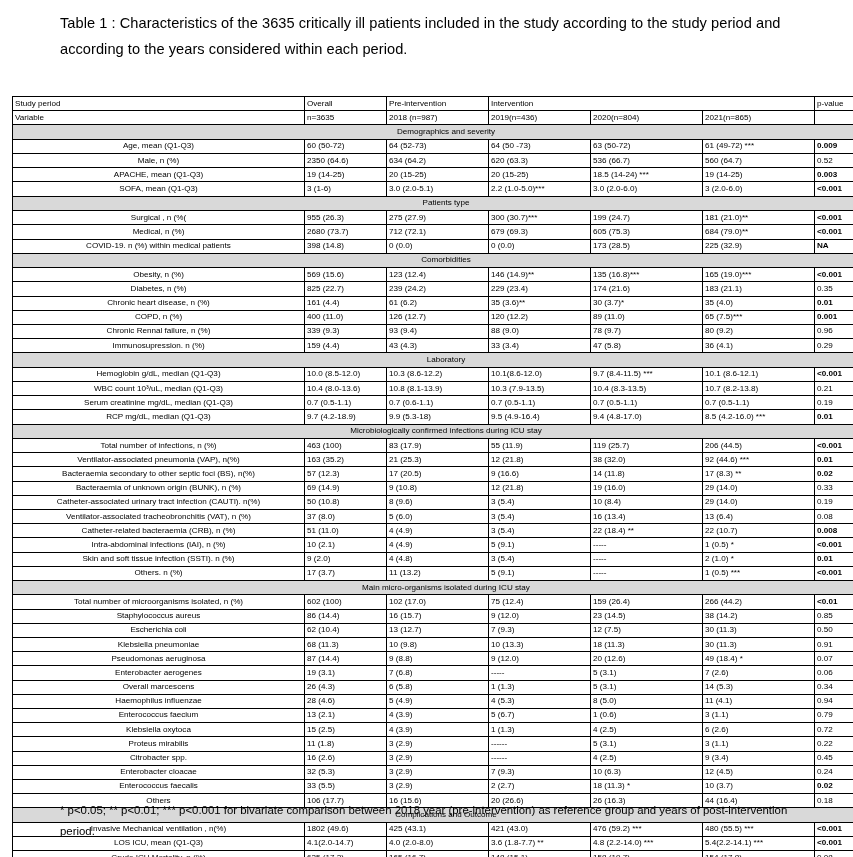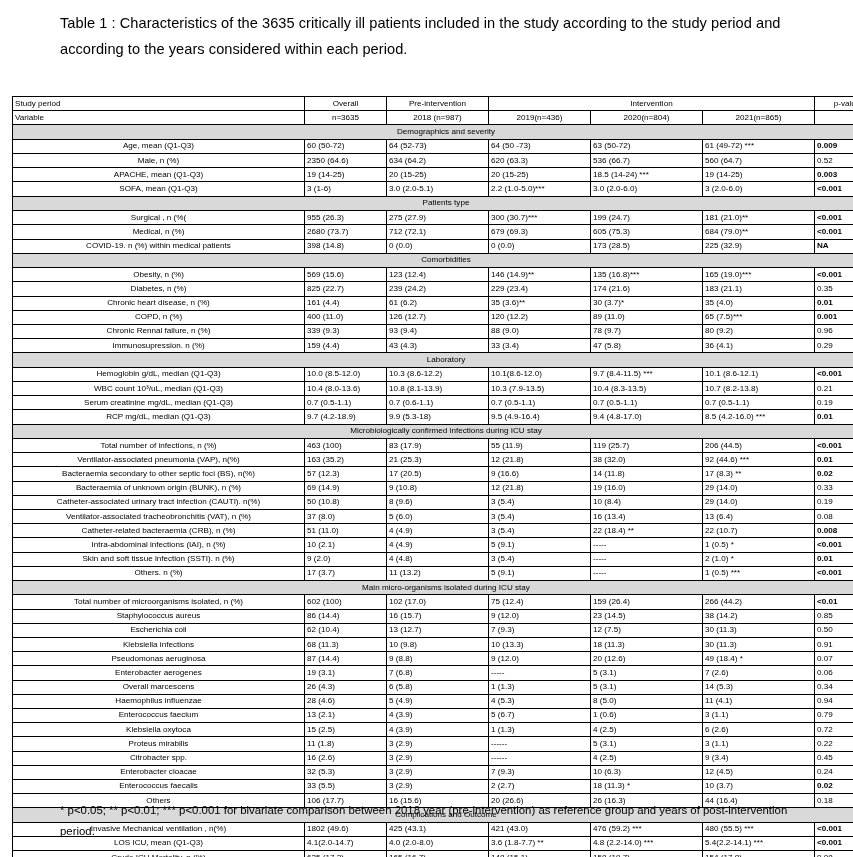--- a/index.html
+++ b/index.html
@@ -52,21 +52,21 @@
     overflow: hidden;
   }
   .c-label { width: 292px; text-align: center; padding-left: 4px; }
   .c-overall { width: 82px; text-align: center; }
   .c-pre { width: 102px; text-align: center; }
   .c-y2019 { width: 102px; text-align: center; }
   .c-y2020 { width: 112px; text-align: center; }
   .c-y2021 { width: 112px; text-align: center; }
   .c-p { width: 65px; text-align: center; }
 
-  tr.hdr td { font-weight: normal; text-align: center; }
+  tr.hdr td { font-weight: normal; text-align: left; }
   tr.hdr td.c-label { text-align: left; margin-top: 12px; }
   tr.section td {
     background: #d9d9d9;
     text-align: center;
     font-weight: normal;
     height: 13.5px;
   }
   td.pval { font-weight: bold; }
   td.pval.plain { font-weight: normal; }
   .ital { }
@@ -397,21 +397,21 @@
           <tr>
             <td class="c-label"><span class="ital">Escherichia coli</span></td>
             <td>62 (10.4)</td>
             <td>13 (12.7)</td>
             <td>7 (9.3)</td>
             <td>12 (7.5)</td>
             <td>30 (11.3)</td>
             <td class="pval plain">0.50</td>
           </tr>
           <tr>
-            <td class="c-label"><span class="ital">Klebsiella infections</span></td>
+            <td class="c-label"><span class="ital">Klebsiella pneumoniae</span></td>
             <td>68 (11.3)</td>
             <td>10 (9.8)</td>
             <td>10 (13.3)</td>
             <td>18 (11.3)</td>
             <td>30 (11.3)</td>
             <td class="pval plain">0.91</td>
           </tr>
           <tr>
             <td class="c-label"><span class="ital">Pseudomonas aeruginosa</span></td>
             <td>87 (14.4)</td>

